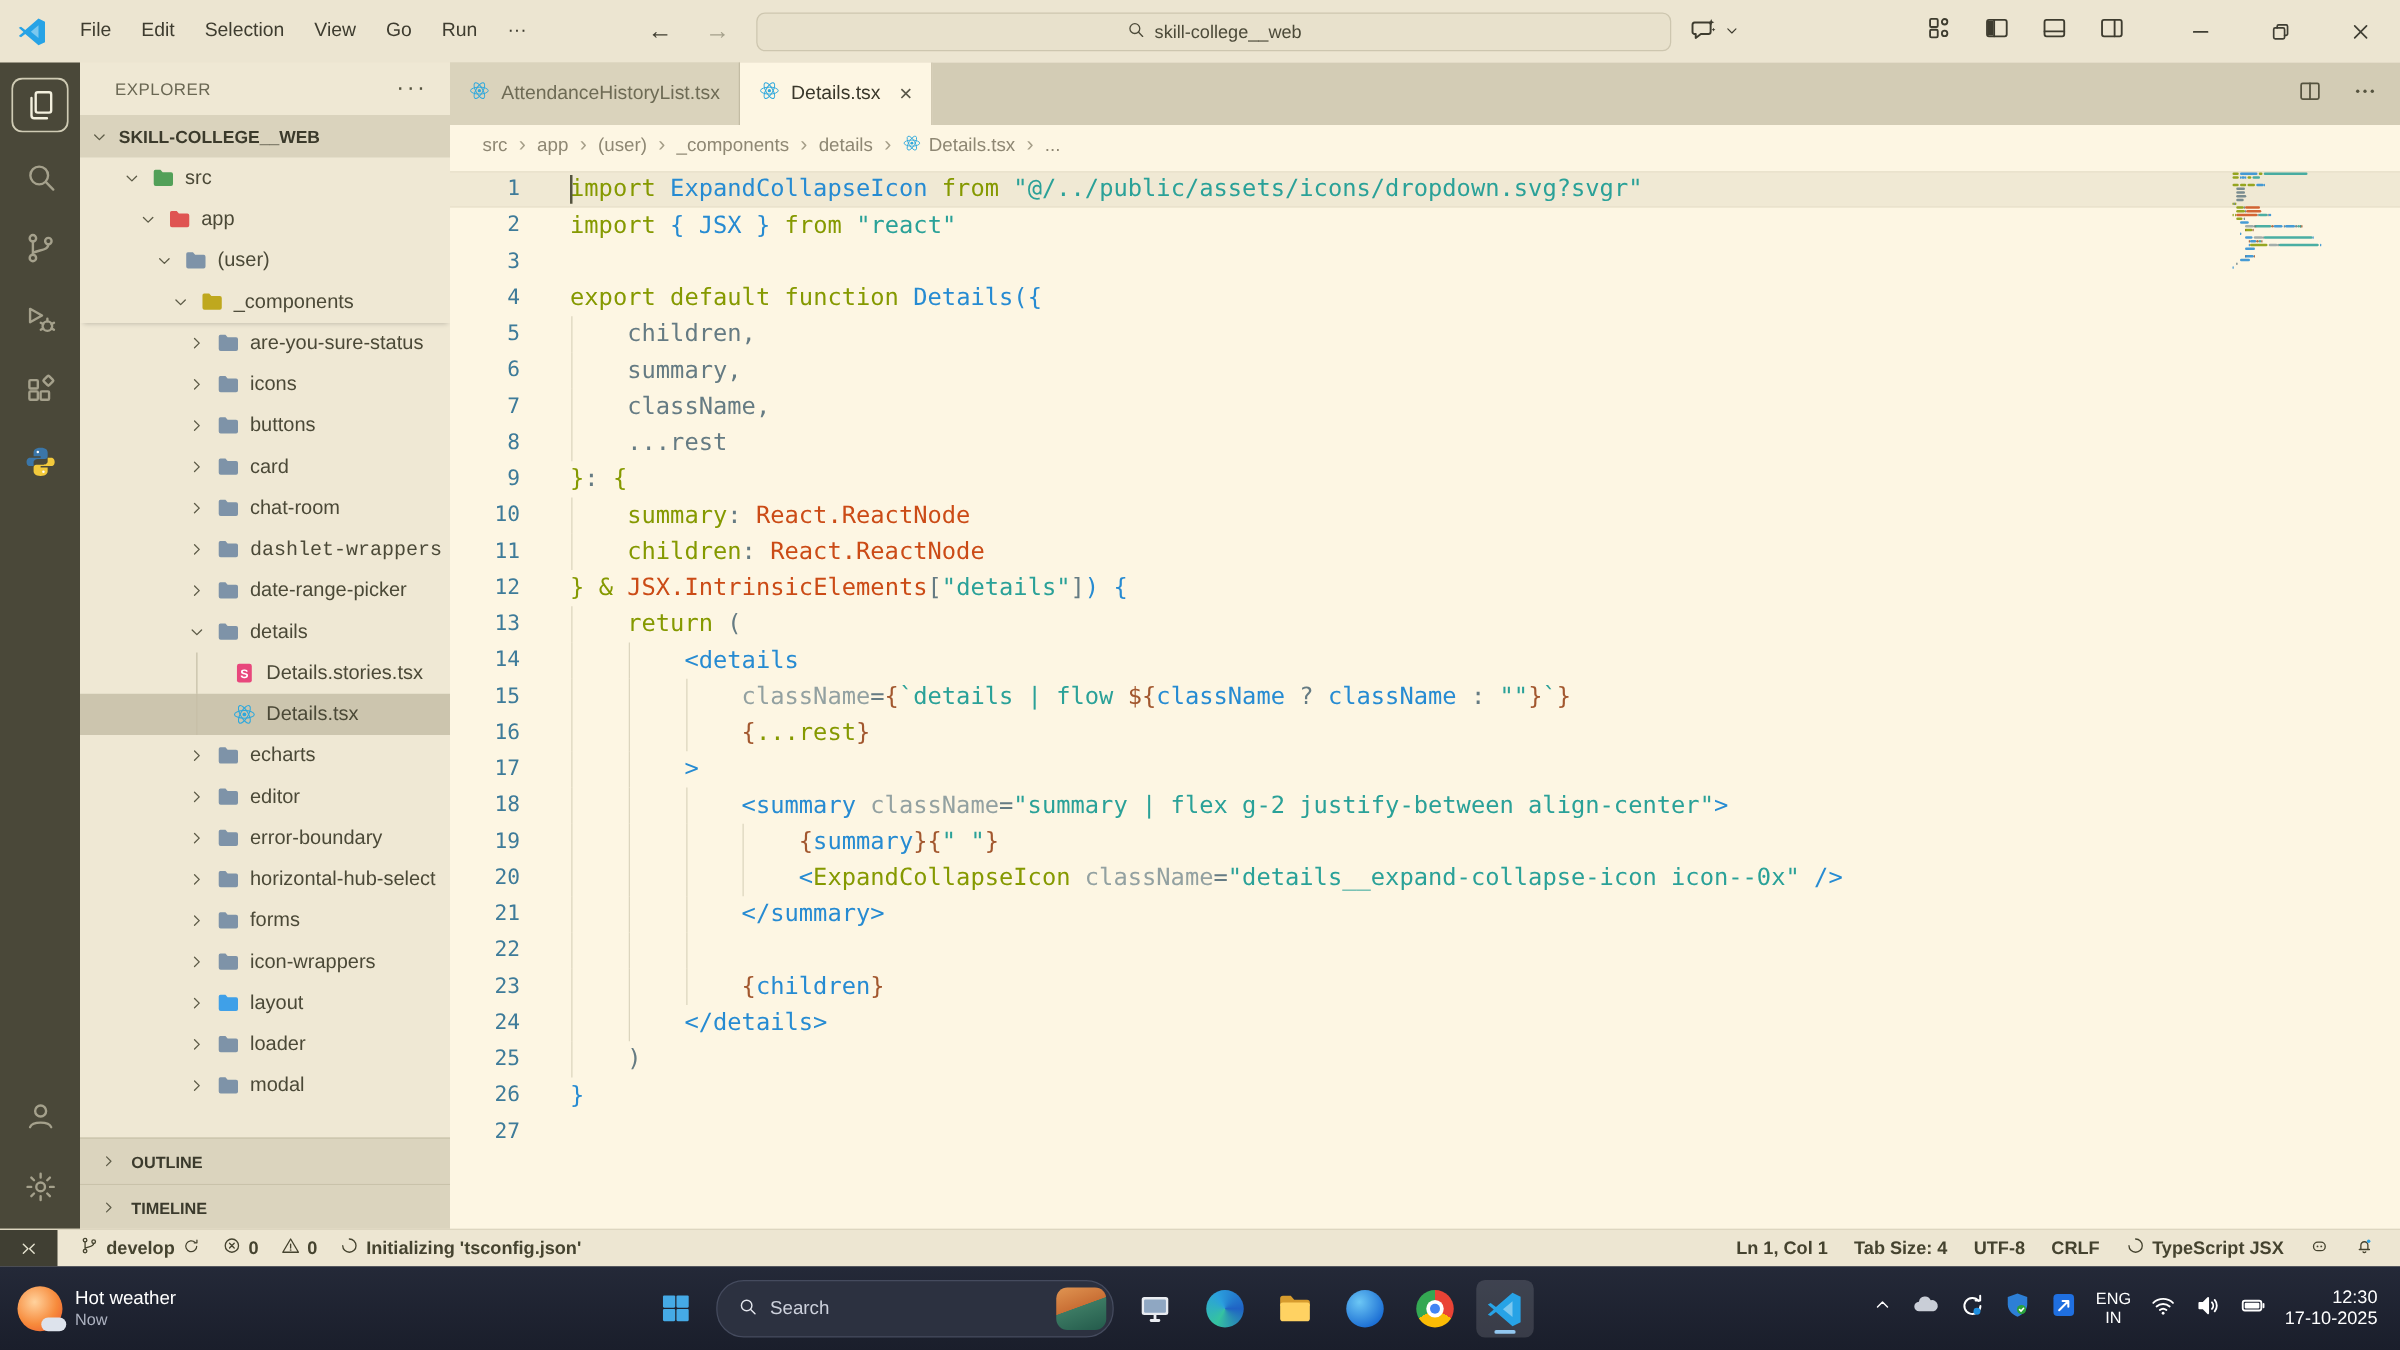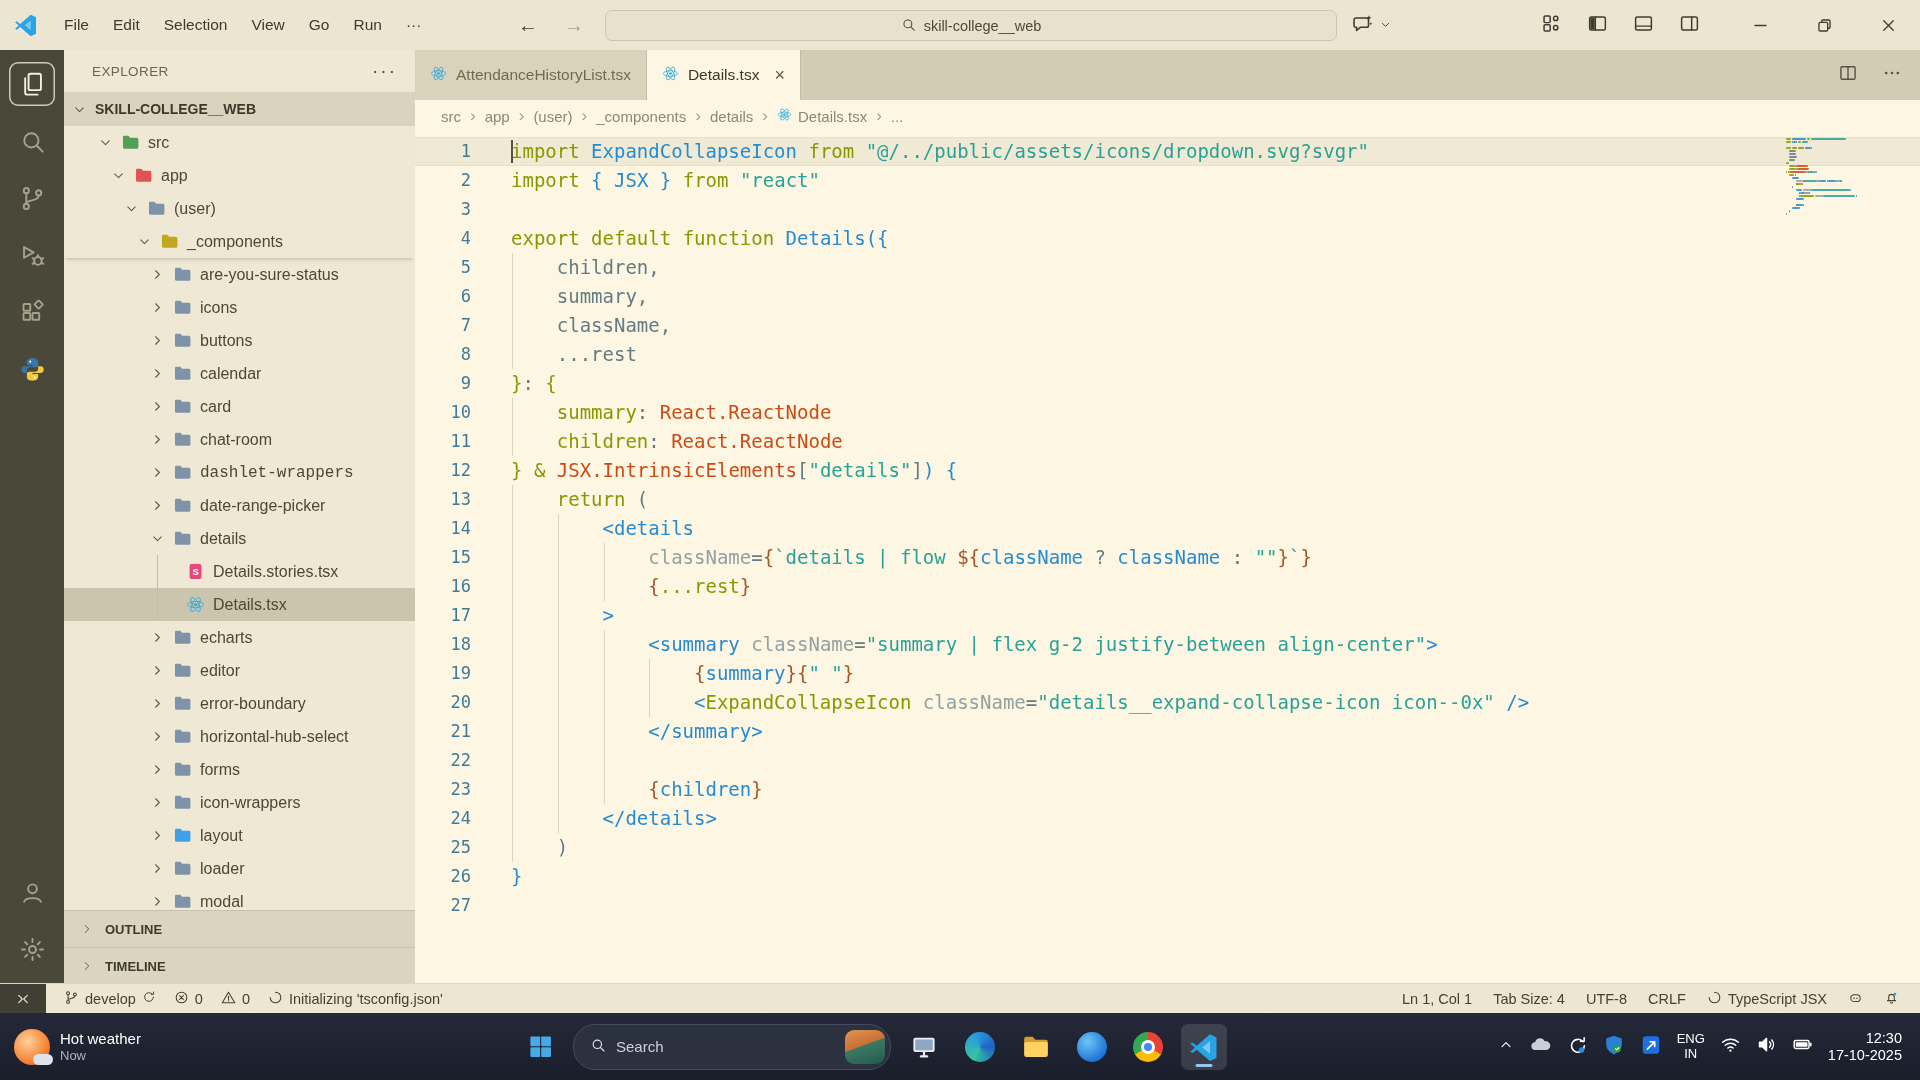--- a/index.html
+++ b/index.html
@@ -21,21 +21,21 @@
   .winctl{position:absolute;right:0;top:0;height:50px;display:flex;}
   .winbtn{width:64px;height:50px;display:flex;align-items:center;justify-content:center;color:#3F3E33;font-size:20px;}
 
   
   .workbench{position:absolute;top:50px;left:0;right:0;bottom:96px;display:flex;}
   .activitybar{width:64px;background:#4A4839;display:flex;flex-direction:column;align-items:center;padding-top:12px;}
   .abitem{width:46px;height:44px;margin-bottom:13px;display:flex;align-items:center;justify-content:center;color:#A5A18C;}
   .abitem.active{color:#F3F0DE;box-shadow:inset 0 0 0 1.5px #CFCBB4;border-radius:9px;}
   .abbottom{margin-top:auto;display:flex;flex-direction:column;align-items:center;}
 
-  .sidebar{width:351px;background:#EFE8D4;display:flex;flex-direction:column;position:relative;}
+  .sidebar{width:296px;background:#EFE8D4;display:flex;flex-direction:column;position:relative;}
   .sbheader{height:42px;display:flex;align-items:center;padding:0 18px 0 28px;font-size:13.5px;
     letter-spacing:.4px;color:#6A6753;}
   .sbdots{margin-left:auto;font-size:19px;letter-spacing:2px;color:#55533F;}
   .rootrow{height:34px;display:flex;align-items:center;background:#DAD3BD;font-weight:bold;
     font-size:14px;color:#3B3A2B;padding-left:8px;gap:7px;}
   .tree{flex:1;overflow:hidden;}
   .trow{height:33px;display:flex;align-items:center;gap:7px;font-size:16px;color:#4B4937;position:relative;}
   .trow.sel{background:#CCC5AE;}
   .trow.sticky-last{box-shadow:0 3px 4px -2px rgba(0,0,0,.22);z-index:2;}
   .tchev{width:16px;display:flex;color:#5E5C48;flex:none;}
@@ -64,21 +64,21 @@
   .cursor{position:absolute;left:0;top:3px;width:2px;height:23px;background:#55543F;}
   .tk-k{color:var(--tk-k);} .tk-b{color:var(--tk-b);} .tk-s{color:var(--tk-s);}
   .tk-o{color:var(--tk-o);} .tk-t{color:var(--tk-t);} .tk-a{color:var(--tk-a);} .tk-r{color:var(--tk-r);}
   .minimap{position:absolute;top:6px;right:56px;width:78px;}
   .mrow{height:3px;position:relative;} .mbar{position:absolute;height:2px;border-radius:1px;opacity:.85;}
 
   
   .statusbar{position:absolute;left:0;right:0;bottom:67px;height:29px;background:#EDE6D2;
     display:flex;align-items:center;font-size:14.5px;color:#45432F;border-top:1px solid #DDD6C0;}
   .remote{width:46px;height:100%;background:#403F33;color:#E4E2CF;display:flex;align-items:center;justify-content:center;flex:none;}
-  .sitem{display:flex;align-items:center;gap:6px;margin-left:18px;white-space:nowrap;}
+  .sitem{display:flex;align-items:center;gap:6px;margin-left:18px;white-space:nowrap;font-weight:bold;}
   .sright{margin-left:auto;display:flex;align-items:center;}
   .sright .sitem{margin-left:0;margin-right:21px;}
 
   
   .taskbar{position:absolute;left:0;right:0;bottom:0;height:67px;background:linear-gradient(#242938,#1A1E2B);
     color:#fff;display:flex;align-items:center;}
   .weather{display:flex;align-items:center;gap:10px;margin-left:14px;}
   .wicon{width:36px;height:36px;border-radius:50%;background:radial-gradient(circle at 38% 35%,#FFD29D 0%,#F78B3C 55%,#E8502B 100%);position:relative;}
   .wicon::after{content:"";position:absolute;right:-3px;bottom:0;width:20px;height:11px;border-radius:7px;background:#DDE3EC;}
   .wtitle{font-size:15px;} .wsub{font-size:13px;color:#ADB2C0;margin-top:1px;}
@@ -336,33 +336,20 @@
               <svg width="15" height="15" viewBox="0 0 24 24" fill="none" stroke="currentColor" stroke-width="1.7" stroke-linecap="round" stroke-linejoin="round">
                 <path d="M9 6l6 6-6 6"></path>
               </svg>
             </span>
             <span class="ticon">
               <svg width="19" height="19" viewBox="0 0 24 24">
                 <path d="M2.5 5.2A1.7 1.7 0 0 1 4.2 3.5h5.1l2.2 2.6H20a2 2 0 0 1 2 2V18a2 2 0 0 1-2 2H4.5a2 2 0 0 1-2-2z" fill="#7E93A8"></path>
               </svg>
             </span>
             <span>buttons</span>
-          </div>
-          <div class="trow" style="padding-left: 86px;">
-            <span class="tchev">
-              <svg width="15" height="15" viewBox="0 0 24 24" fill="none" stroke="currentColor" stroke-width="1.7" stroke-linecap="round" stroke-linejoin="round">
-                <path d="M9 6l6 6-6 6"></path>
-              </svg>
-            </span>
-            <span class="ticon">
-              <svg width="19" height="19" viewBox="0 0 24 24">
-                <path d="M2.5 5.2A1.7 1.7 0 0 1 4.2 3.5h5.1l2.2 2.6H20a2 2 0 0 1 2 2V18a2 2 0 0 1-2 2H4.5a2 2 0 0 1-2-2z" fill="#7E93A8"></path>
-              </svg>
-            </span>
-            <span>calendar</span>
           </div>
           <div class="trow" style="padding-left: 86px;">
             <span class="tchev">
               <svg width="15" height="15" viewBox="0 0 24 24" fill="none" stroke="currentColor" stroke-width="1.7" stroke-linecap="round" stroke-linejoin="round">
                 <path d="M9 6l6 6-6 6"></path>
               </svg>
             </span>
             <span class="ticon">
               <svg width="19" height="19" viewBox="0 0 24 24">
                 <path d="M2.5 5.2A1.7 1.7 0 0 1 4.2 3.5h5.1l2.2 2.6H20a2 2 0 0 1 2 2V18a2 2 0 0 1-2 2H4.5a2 2 0 0 1-2-2z" fill="#7E93A8"></path>

